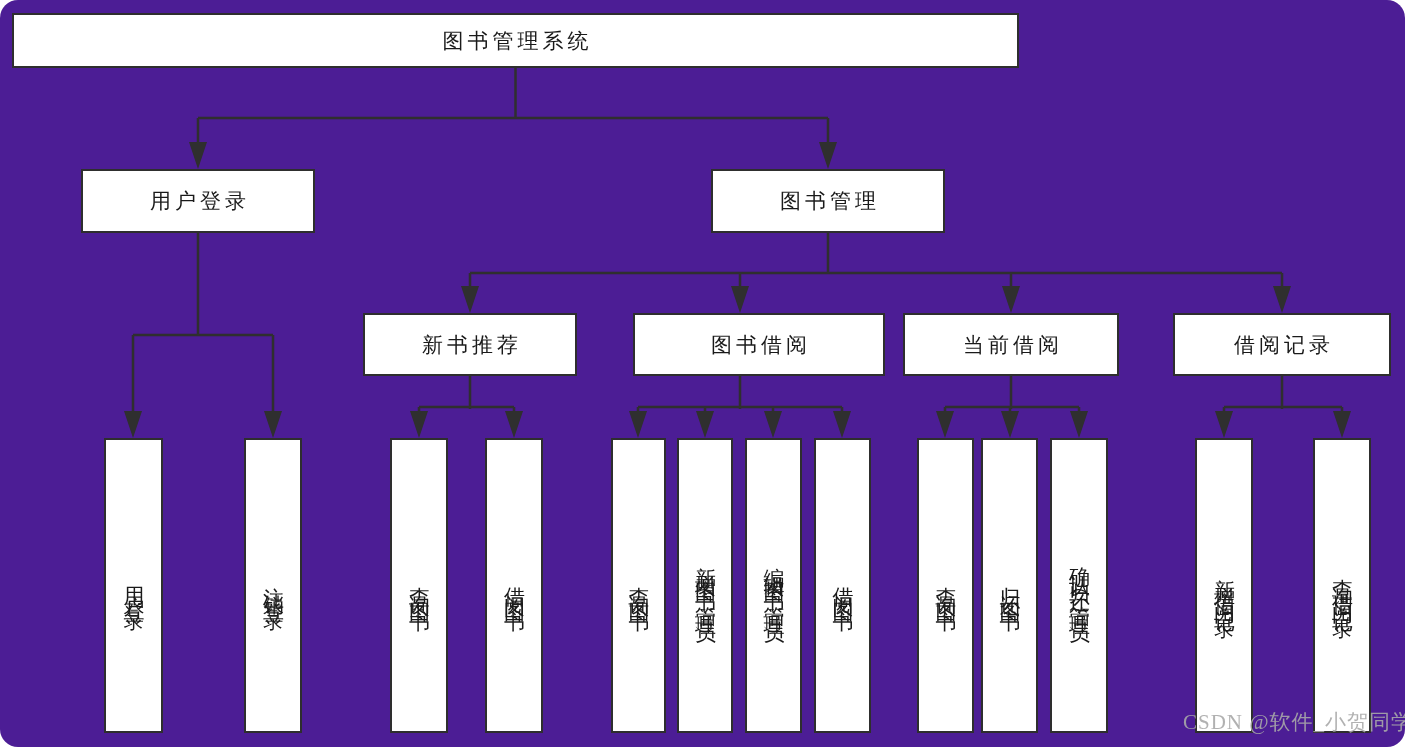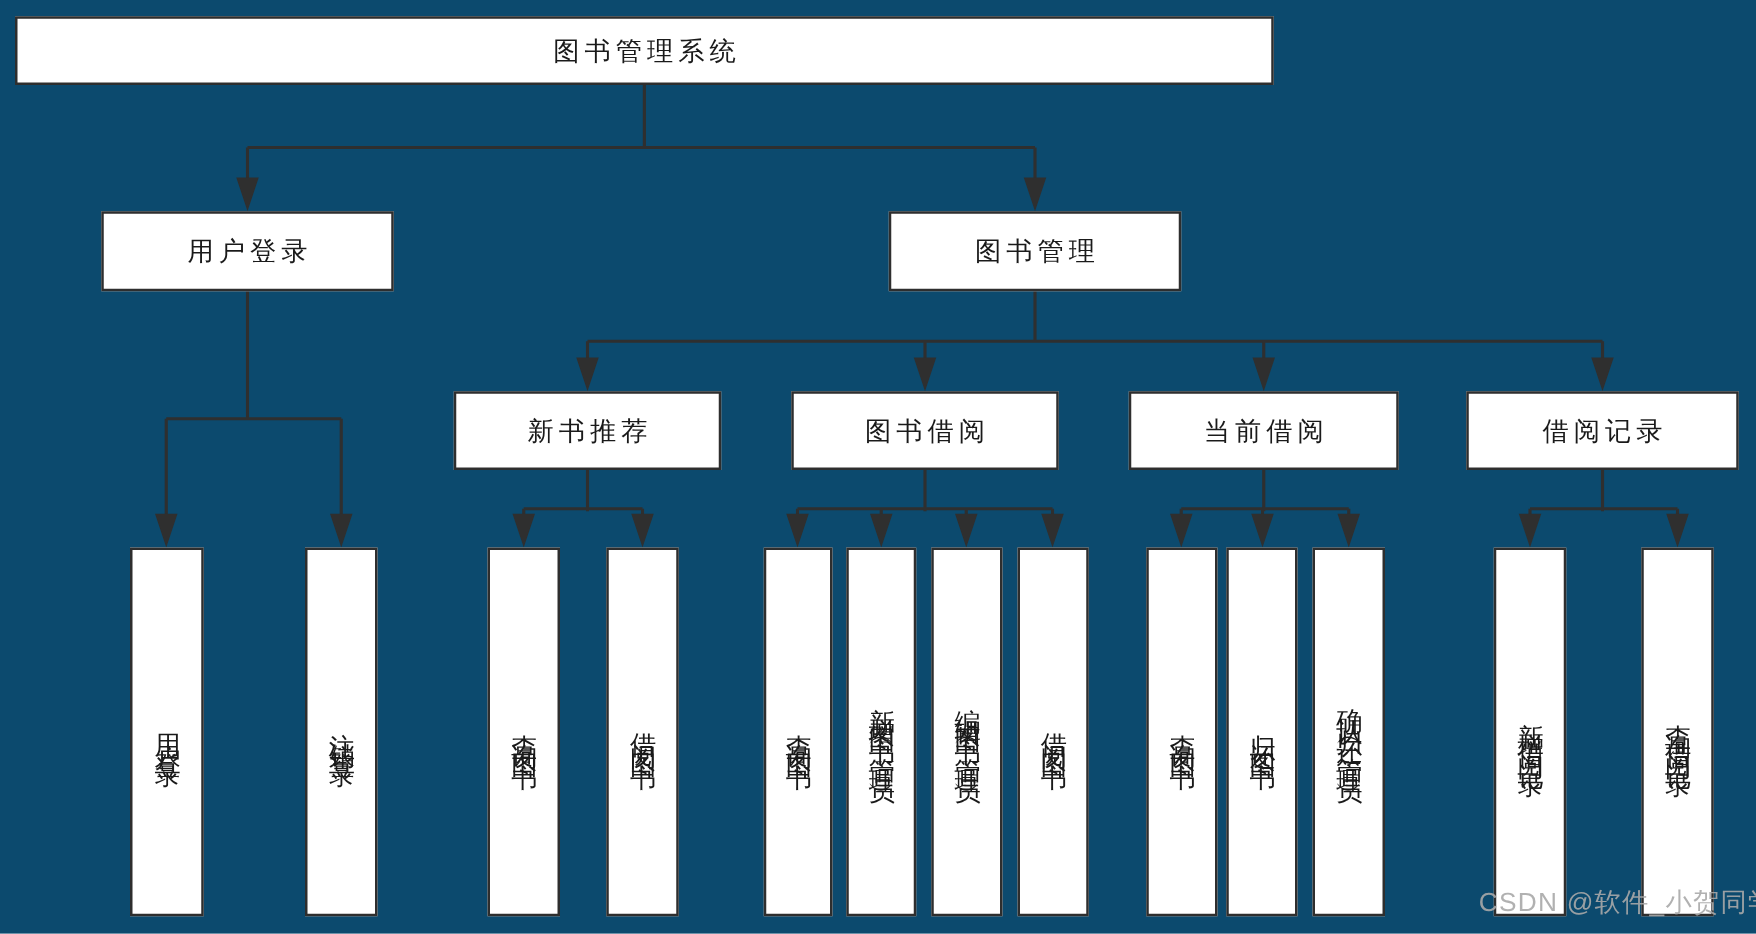--- a/index.html
+++ b/index.html
@@ -1,23 +1,24 @@
 <!DOCTYPE html>
 <html><head>
 <meta charset="utf-8">
 <style>
   html, body { margin: 0; padding: 0; background: #ffffff; }
   .stage {
     position: relative;
     width: 1405px;
     height: 747px;
-    background: #0c4a6e;
-    font-family: Liberation Sans, sans-serif;
+    background: #4c1d95;
+    font-family: Liberation Serif, serif;
     color: #1a1a1a;
     overflow: hidden;
+    border-radius: 18px;
   }
   .wires {
     position: absolute;
     left: 0; top: 0;
     width: 1405px; height: 747px;
     pointer-events: none;
   }
   .wire {
     fill: none;
     stroke: #2f2f2f;
@@ -99,21 +100,21 @@
   <div class="box" style="left:81px; top:169px; width:234px; height:64px;">
     <span class="h-label">用户登录</span>
   </div>
   <div class="box" style="left:363px; top:313px; width:214px; height:63px;">
     <span class="h-label">新书推荐</span>
   </div>
 
   <div class="box" style="left:711px; top:169px; width:234px; height:64px;">
     <span class="h-label">图书管理</span>
   </div>
-  <div class="box" style="left:633px; top:313px; width:214px; height:63px;">
+  <div class="box" style="left:633px; top:313px; width:252px; height:63px;">
     <span class="h-label">图书借阅</span>
   </div>
   <div class="box" style="left:903px; top:313px; width:216px; height:63px;text-align:right;">
     <span class="h-label">当前借阅</span>
   </div>
   <div class="box" style="left:1173px; top:313px; width:218px; height:63px;">
     <span class="h-label">借阅记录</span>
   </div>
 
   <div class="box" style="left:104px; top:438px; width:59px; height:295px;">

